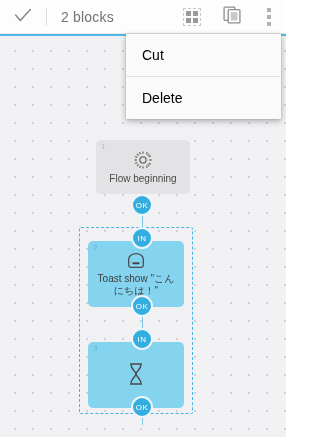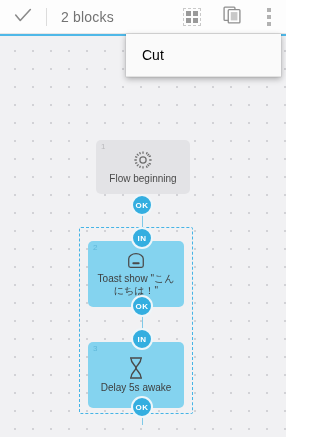--- a/index.html
+++ b/index.html
@@ -81,21 +81,21 @@
   }
   .block.blue .blabel{ color:#3d3d3d; }
 
   
   .badge{
     position:absolute;
     width:22px; height:22px; border-radius:50%;
     background:#34aee0;
     border:2px solid #eef6fa;
     display:flex; align-items:center; justify-content:center;
-    color:#ffffff; font-size:8px; font-weight:bold; letter-spacing:.4px;
+    color:#ffffff; font-size:8px; font-weight:normal; letter-spacing:.4px;
     z-index:6;
   }
 
   
   .conn{ position:absolute; width:1px; background:#7ec9e8; z-index:1; }
 
   
   .menu{
     position:absolute; z-index:40;
     background:#fafafa;
@@ -195,24 +195,24 @@
     <div class="badge" style="left:131px; top:292px;">IN</div>
     <div class="block blue" style="left:88px; top:306px; width:96px; height:66px;">
       <span class="bnum">3</span>
       <span class="bicon">
         <svg width="20" height="24" viewBox="0 0 20 24" fill="none" stroke="#4a4a4a" stroke-width="1.4" stroke-linejoin="round">
           <path d="M4 2h12M4 22h12"></path>
           <path d="M5 2.4c0 5 5 7.2 5 9.6 0 2.4-5 4.6-5 9.6"></path>
           <path d="M15 2.4c0 5-5 7.2-5 9.6 0 2.4 5 4.6 5 9.6"></path>
         </svg>
       </span>
-      <span class="blabel">Delay 5s awake</span>
     </div>
     <div class="badge" style="left:131px; top:360px;">OK</div>
 
   </div>
 
   <div class="menu" style="left:126px; top:34px; width:155px;">
     <div class="menu-item">Cut</div>
     <div class="menu-sep"></div>
+    <div class="menu-item">Delete</div>
   </div>
 
 </div>
 
 </body></html>

